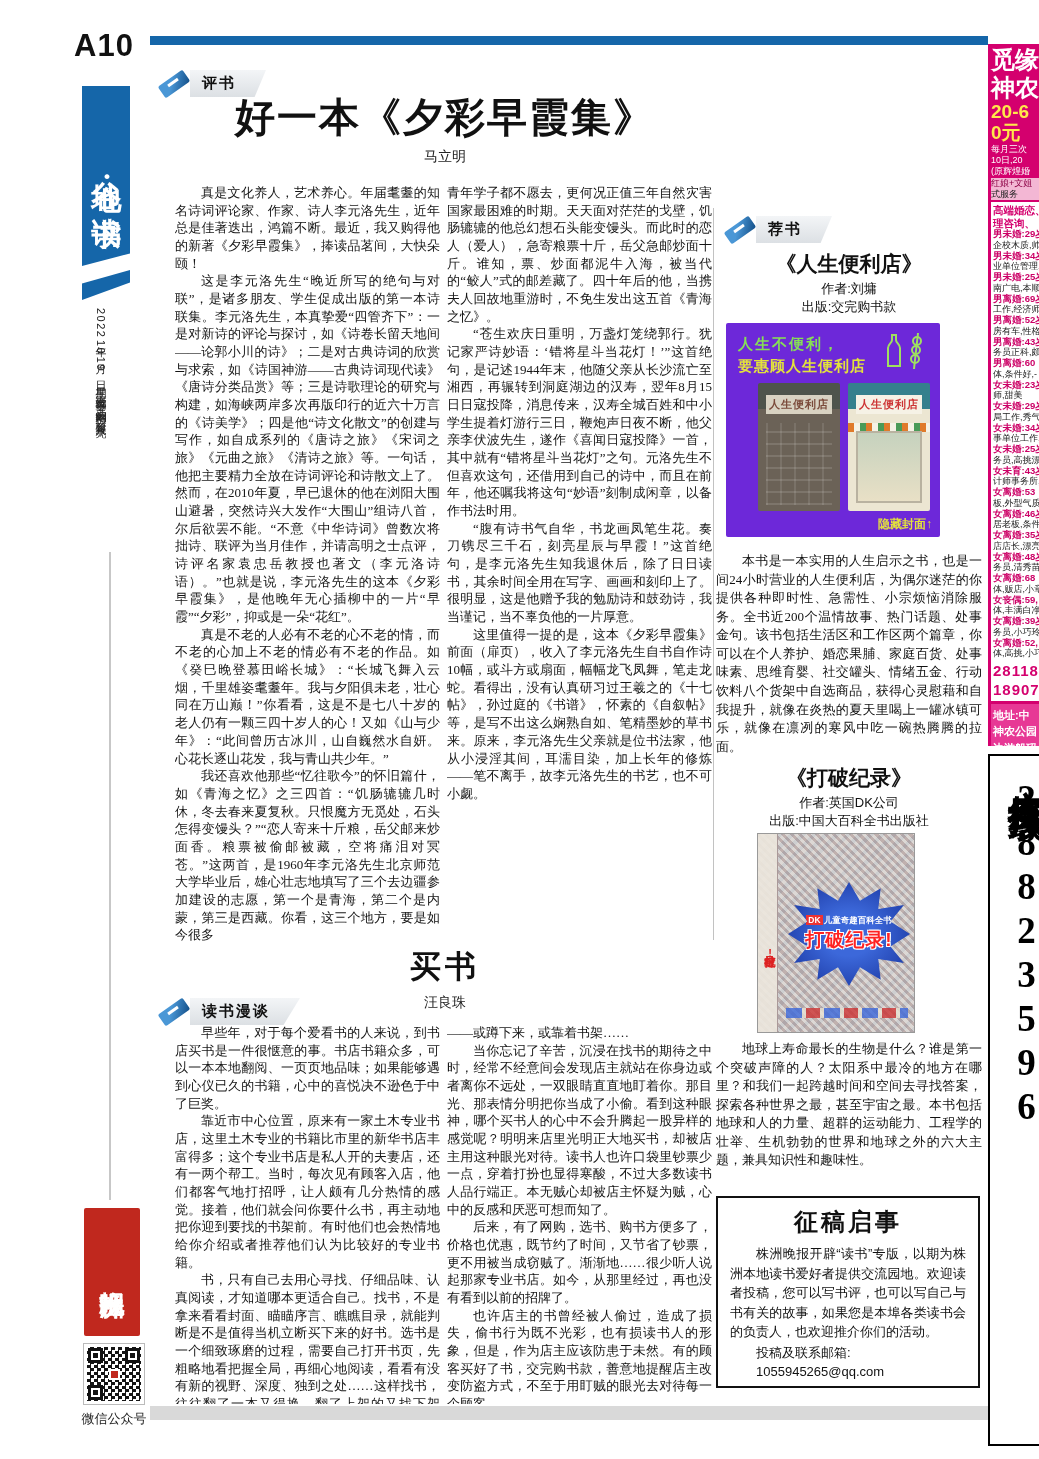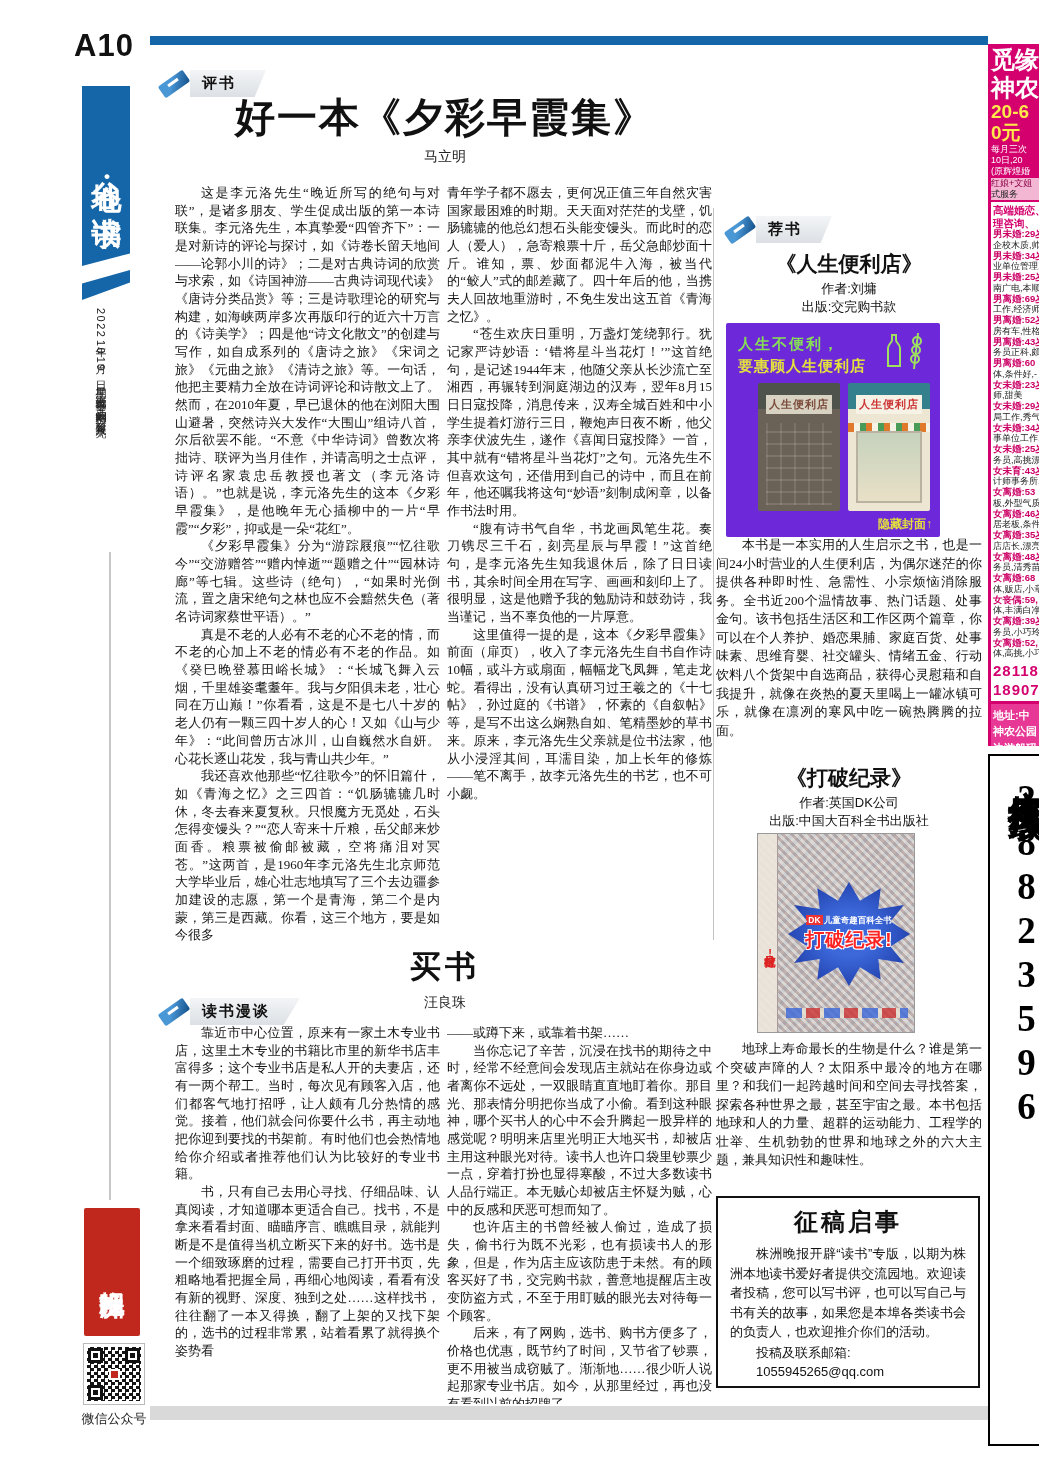--- a/index.html
+++ b/index.html
@@ -145,48 +145,49 @@
     </div>
   <div class="qr-caption">微信公众号</div>
 
   <div class="tag" style="left:158px; top:70px;">
     <span class="pencil"></span>
     <span class="ribbon">评书</span>
   </div>
   <h1 class="review-title">好一本《夕彩早霞集》</h1>
   <div class="byline" style="left:175px; top:148px;">马立明</div>
   <div class="col review-col1">
+      <p>真是文化养人，艺术养心。年届耄耋的知名诗词评论家、作家、诗人李元洛先生，近年总是佳著迭出，鸿篇不断。最近，我又购得他的新著《夕彩早霞集》，捧读品茗间，大快朵颐！</p>
       <p>这是李元洛先生“晚近所写的绝句与对联”，是诸多朋友、学生促成出版的第一本诗联集。李元洛先生，本真挚爱“四管齐下”：一是对新诗的评论与探讨，如《诗卷长留天地间——论郭小川的诗》；二是对古典诗词的欣赏与求索，如《诗国神游——古典诗词现代读》《唐诗分类品赏》等；三是诗歌理论的研究与构建，如海峡两岸多次再版印行的近六十万言的《诗美学》；四是他“诗文化散文”的创建与写作，如自成系列的《唐诗之旅》《宋词之旅》《元曲之旅》《清诗之旅》等。一句话，他把主要精力全放在诗词评论和诗散文上了。然而，在2010年夏，早已退休的他在浏阳大围山避暑，突然诗兴大发作“大围山”组诗八首，尔后欲罢不能。“不意《中华诗词》曾数次将拙诗、联评为当月佳作，并请高明之士点评，诗评名家袁忠岳教授也著文（李元洛诗语）。”也就是说，李元洛先生的这本《夕彩早霞集》，是他晚年无心插柳中的一片“早霞”“夕彩”，抑或是一朵“花红”。</p>
-      <p>《夕彩早霞集》分为“游踪屐痕”“忆往歌今”“交游赠答”“赠内悼逝”“题赠之什”“园林诗廊”等七辑。这些诗（绝句），“如果时光倒流，置之唐宋绝句之林也应不会黯然失色（著名诗词家蔡世平语）。”</p>
       <p>真是不老的人必有不老的心不老的情，而不老的心加上不老的情必有不老的作品。如《癸巳晚登慕田峪长城》：“长城飞舞入云烟，千里雄姿耄耋年。我与夕阳俱未老，壮心同在万山巅！”你看看，这是不是七八十岁的老人仍有一颗三四十岁人的心！又如《山与少年》：“此间曾历古冰川，山自巍然水自妍。心花长逐山花发，我与青山共少年。”</p>
       <p>我还喜欢他那些“忆往歌今”的怀旧篇什，如《青海之忆》之三四首：“饥肠辘辘几时休，冬去春来夏复秋。只恨魔方无觅处，石头怎得变馒头？”“恋人寄来十斤粮，岳父邮来炒面香。粮票被偷邮被藏，空将痛泪对冥苍。”这两首，是1960年李元洛先生北京师范大学毕业后，雄心壮志地填写了三个去边疆参加建设的志愿，第一个是青海，第二个是内蒙，第三是西藏。你看，这三个地方，要是如今很多</p>
     </div>
   <div class="col review-col2 cont">
       <p>青年学子都不愿去，更何况正值三年自然灾害国家最困难的时期。天天面对茫茫的戈壁，饥肠辘辘的他总幻想石头能变馒头。而此时的恋人（爱人），急寄粮票十斤，岳父急邮炒面十斤。谁知，票、炒面都泥牛入海，被当代的“鲛人”式的邮差藏了。四十年后的他，当携夫人回故地重游时，不免生发出这五首《青海之忆》。</p>
       <p>“苍生欢庆日重明，万盏灯笼绕郭行。犹记家严诗妙语：‘错将星斗当花灯！’”这首绝句，是记述1944年末，他随父亲从长沙流亡至湘西，再辗转到洞庭湖边的汉寿，翌年8月15日日寇投降，消息传来，汉寿全城百姓和中小学生提着灯游行三日，鞭炮声日夜不断，他父亲李伏波先生，遂作《喜闻日寇投降》一首，其中就有“错将星斗当花灯”之句。元洛先生不但喜欢这句，还借用到自己的诗中，而且在前年，他还嘱我将这句“妙语”刻制成闲章，以备作书法时用。</p>
       <p>“腹有诗书气自华，书龙画凤笔生花。奏刀镌尽三千石，刻亮星辰与早霞！”这首绝句，是李元洛先生知我退休后，除了日日读书，其余时间全用在写字、画画和刻印上了。很明显，这是他赠予我的勉励诗和鼓劲诗，我当谨记，当不辜负他的一片厚意。</p>
       <p>这里值得一提的是，这本《夕彩早霞集》前面（扉页），收入了李元洛先生自书自作诗10幅，或斗方或扇面，幅幅龙飞凤舞，笔走龙蛇。看得出，没有认真研习过王羲之的《十七帖》，孙过庭的《书谱》，怀素的《自叙帖》等，是写不出这么娴熟自如、笔精墨妙的草书来。原来，李元洛先生父亲就是位书法家，他从小浸淫其间，耳濡目染，加上长年的修炼——笔不离手，故李元洛先生的书艺，也不可小觑。</p>
     </div>
   <div class="divider"></div>
 
   <div class="tag" style="left:158px; top:962px;margin-top:36px;">
     <span class="pencil"></span>
     <span class="ribbon">读书漫谈</span>
   </div>
   <h2 class="essay-title">买书</h2>
   <div class="byline" style="left:175px; top:994px;">汪良珠</div>
   <div class="col essay-col1">
+      <p>早些年，对于每个爱看书的人来说，到书店买书是一件很惬意的事。书店书籍众多，可以一本本地翻阅、一页页地品味；如果能够遇到心仪已久的书籍，心中的喜悦决不逊色于中了巨奖。</p>
       <p>靠近市中心位置，原来有一家土木专业书店，这里土木专业的书籍比市里的新华书店丰富得多；这个专业书店是私人开的夫妻店，还有一两个帮工。当时，每次见有顾客入店，他们都客气地打招呼，让人颇有几分热情的感觉。接着，他们就会问你要什么书，再主动地把你迎到要找的书架前。有时他们也会热情地给你介绍或者推荐他们认为比较好的专业书籍。</p>
       <p>书，只有自己去用心寻找、仔细品味、认真阅读，才知道哪本更适合自己。找书，不是拿来看看封面、瞄瞄序言、瞧瞧目录，就能判断是不是值得当机立断买下来的好书。选书是一个细致琢磨的过程，需要自己打开书页，先粗略地看把握全局，再细心地阅读，看看有没有新的视野、深度、独到之处……这样找书，往往翻了一本又得换，翻了上架的又找下架的，选书的过程非常累，站着看累了就得换个姿势看</p>
     </div>
   <div class="col essay-col2 cont">
       <p>——或蹲下来，或靠着书架……</p>
       <p>当你忘记了辛苦，沉浸在找书的期待之中时，经常不经意间会发现店主就站在你身边或者离你不远处，一双眼睛直直地盯着你。那目光、那表情分明把你当成了小偷。看到这种眼神，哪个买书人的心中不会升腾起一股异样的感觉呢？明明来店里光明正大地买书，却被店主用这种眼光对待。读书人也许口袋里钞票少一点，穿着打扮也显得寒酸，不过大多数读书人品行端正。本无贼心却被店主怀疑为贼，心中的反感和厌恶可想而知了。</p>
+      <p>后来，有了网购，选书、购书方便多了，价格也优惠，既节约了时间，又节省了钞票，更不用被当成窃贼了。渐渐地……很少听人说起那家专业书店。如今，从那里经过，再也没有看到以前的招牌了。</p>
       <p>也许店主的书曾经被人偷过，造成了损失，偷书行为既不光彩，也有损读书人的形象，但是，作为店主应该防患于未然。有的顾客买好了书，交完购书款，善意地提醒店主改变防盗方式，不至于用盯贼的眼光去对待每一个顾客。</p>
-      <p>后来，有了网购，选书、购书方便多了，价格也优惠，既节约了时间，又节省了钞票，更不用被当成窃贼了。渐渐地……很少听人说起那家专业书店。如今，从那里经过，再也没有看到以前的招牌了。</p>
     </div>
   <div class="footer-band"></div>
 
   <div class="tag" style="left:724px; top:216px;">
     <span class="pencil"></span>
     <span class="ribbon">荐书</span>
   </div>
 
   <div class="book-title" style="top:250px;">《人生便利店》</div>
   <div class="book-meta" style="top:280px;">作者:刘墉</div>
@@ -208,21 +209,21 @@
       <div class="book dull">
         <div class="strip">人生便利店</div>
       </div>
       <div class="book bright">
         <div class="strip">人生便利店</div>
       </div>
     </div>
     <div class="hidden-label">隐藏封面↑</div>
   </div>
 
-  <div class="book-desc" style="top:536px; height:206px;">
+  <div class="book-desc" style="top:552px; height:206px;">
     <p>本书是一本实用的人生启示之书，也是一间24小时营业的人生便利店，为偶尔迷茫的你提供各种即时性、急需性、小宗烦恼消除服务。全书近200个温情故事、热门话题、处事金句。该书包括生活区和工作区两个篇章，你可以在个人养护、婚恋果脯、家庭百货、处事味素、思维育婴、社交罐头、情绪五金、行动饮料八个货架中自选商品，获得心灵慰藉和自我提升，就像在炎热的夏天里喝上一罐冰镇可乐，就像在凛冽的寒风中吃一碗热腾腾的拉面。</p>
   </div>
 
   <div class="book-title" style="top:764px;">《打破纪录》</div>
   <div class="book-meta" style="top:794px;">作者:英国DK公司</div>
   <div class="book-meta" style="top:812px;">出版:中国大百科全书出版社</div>
 
   <div class="cover2">
     <div class="spine">打破纪录!</div>
     <div class="burst">

